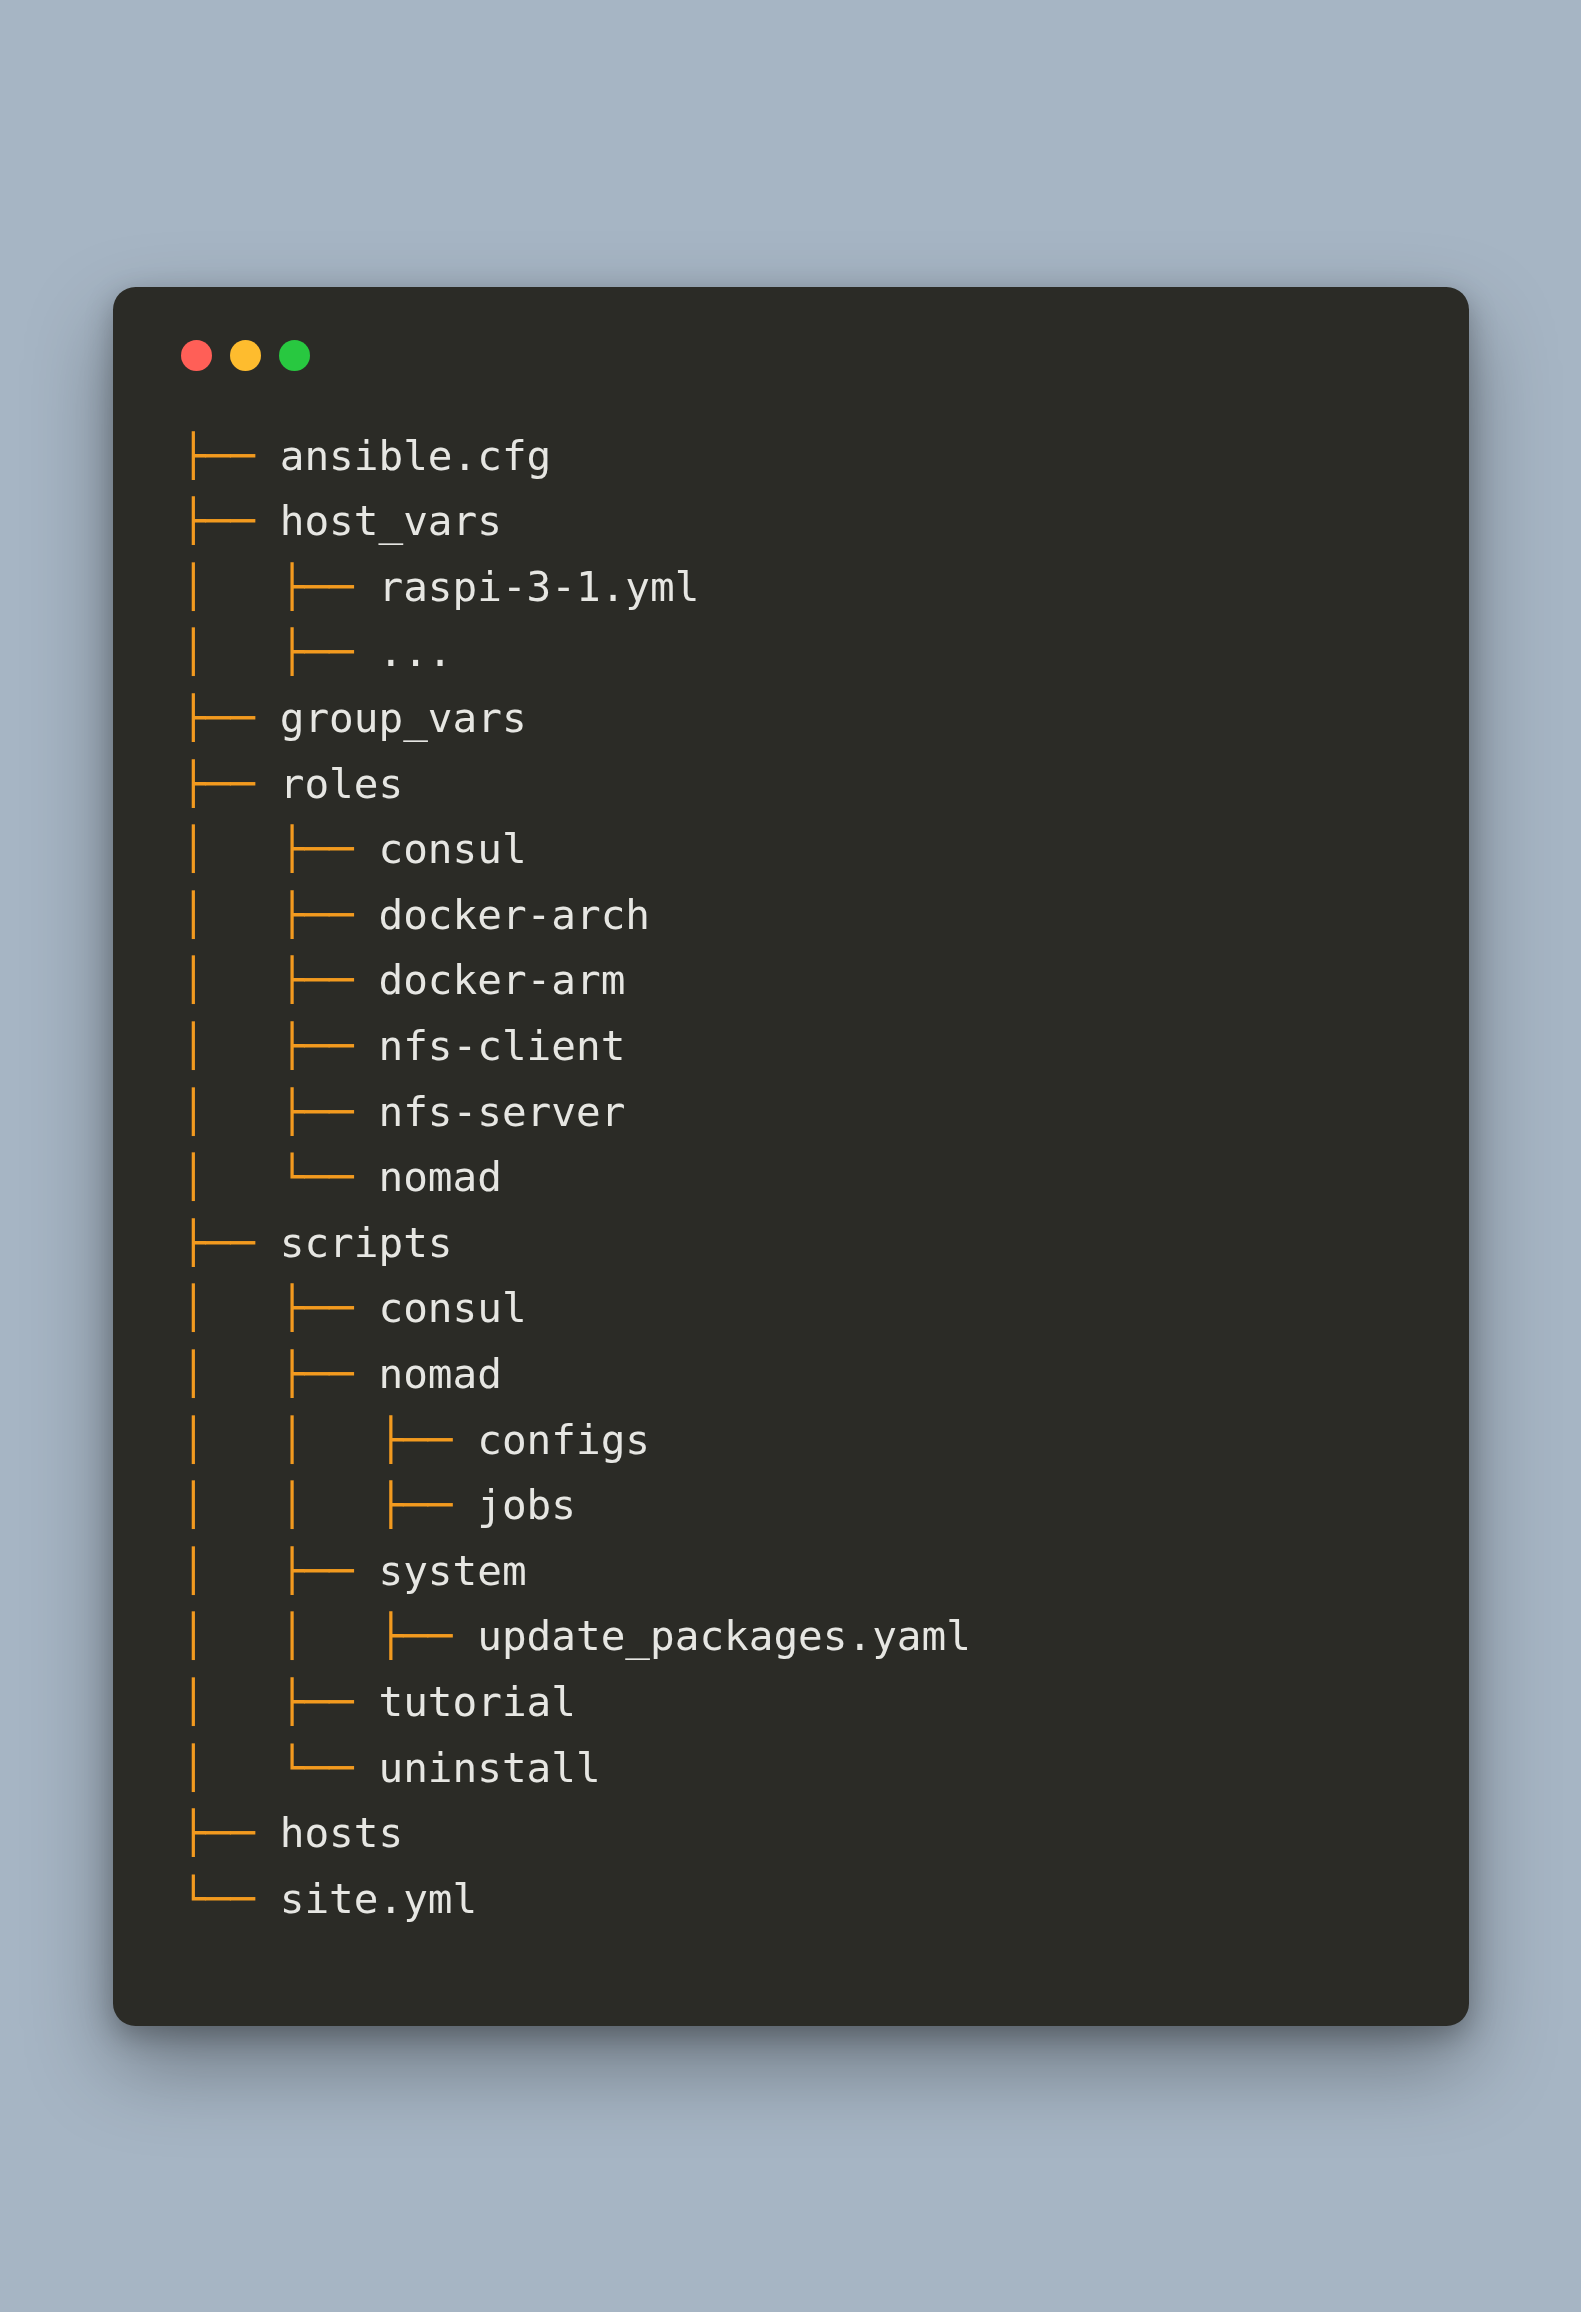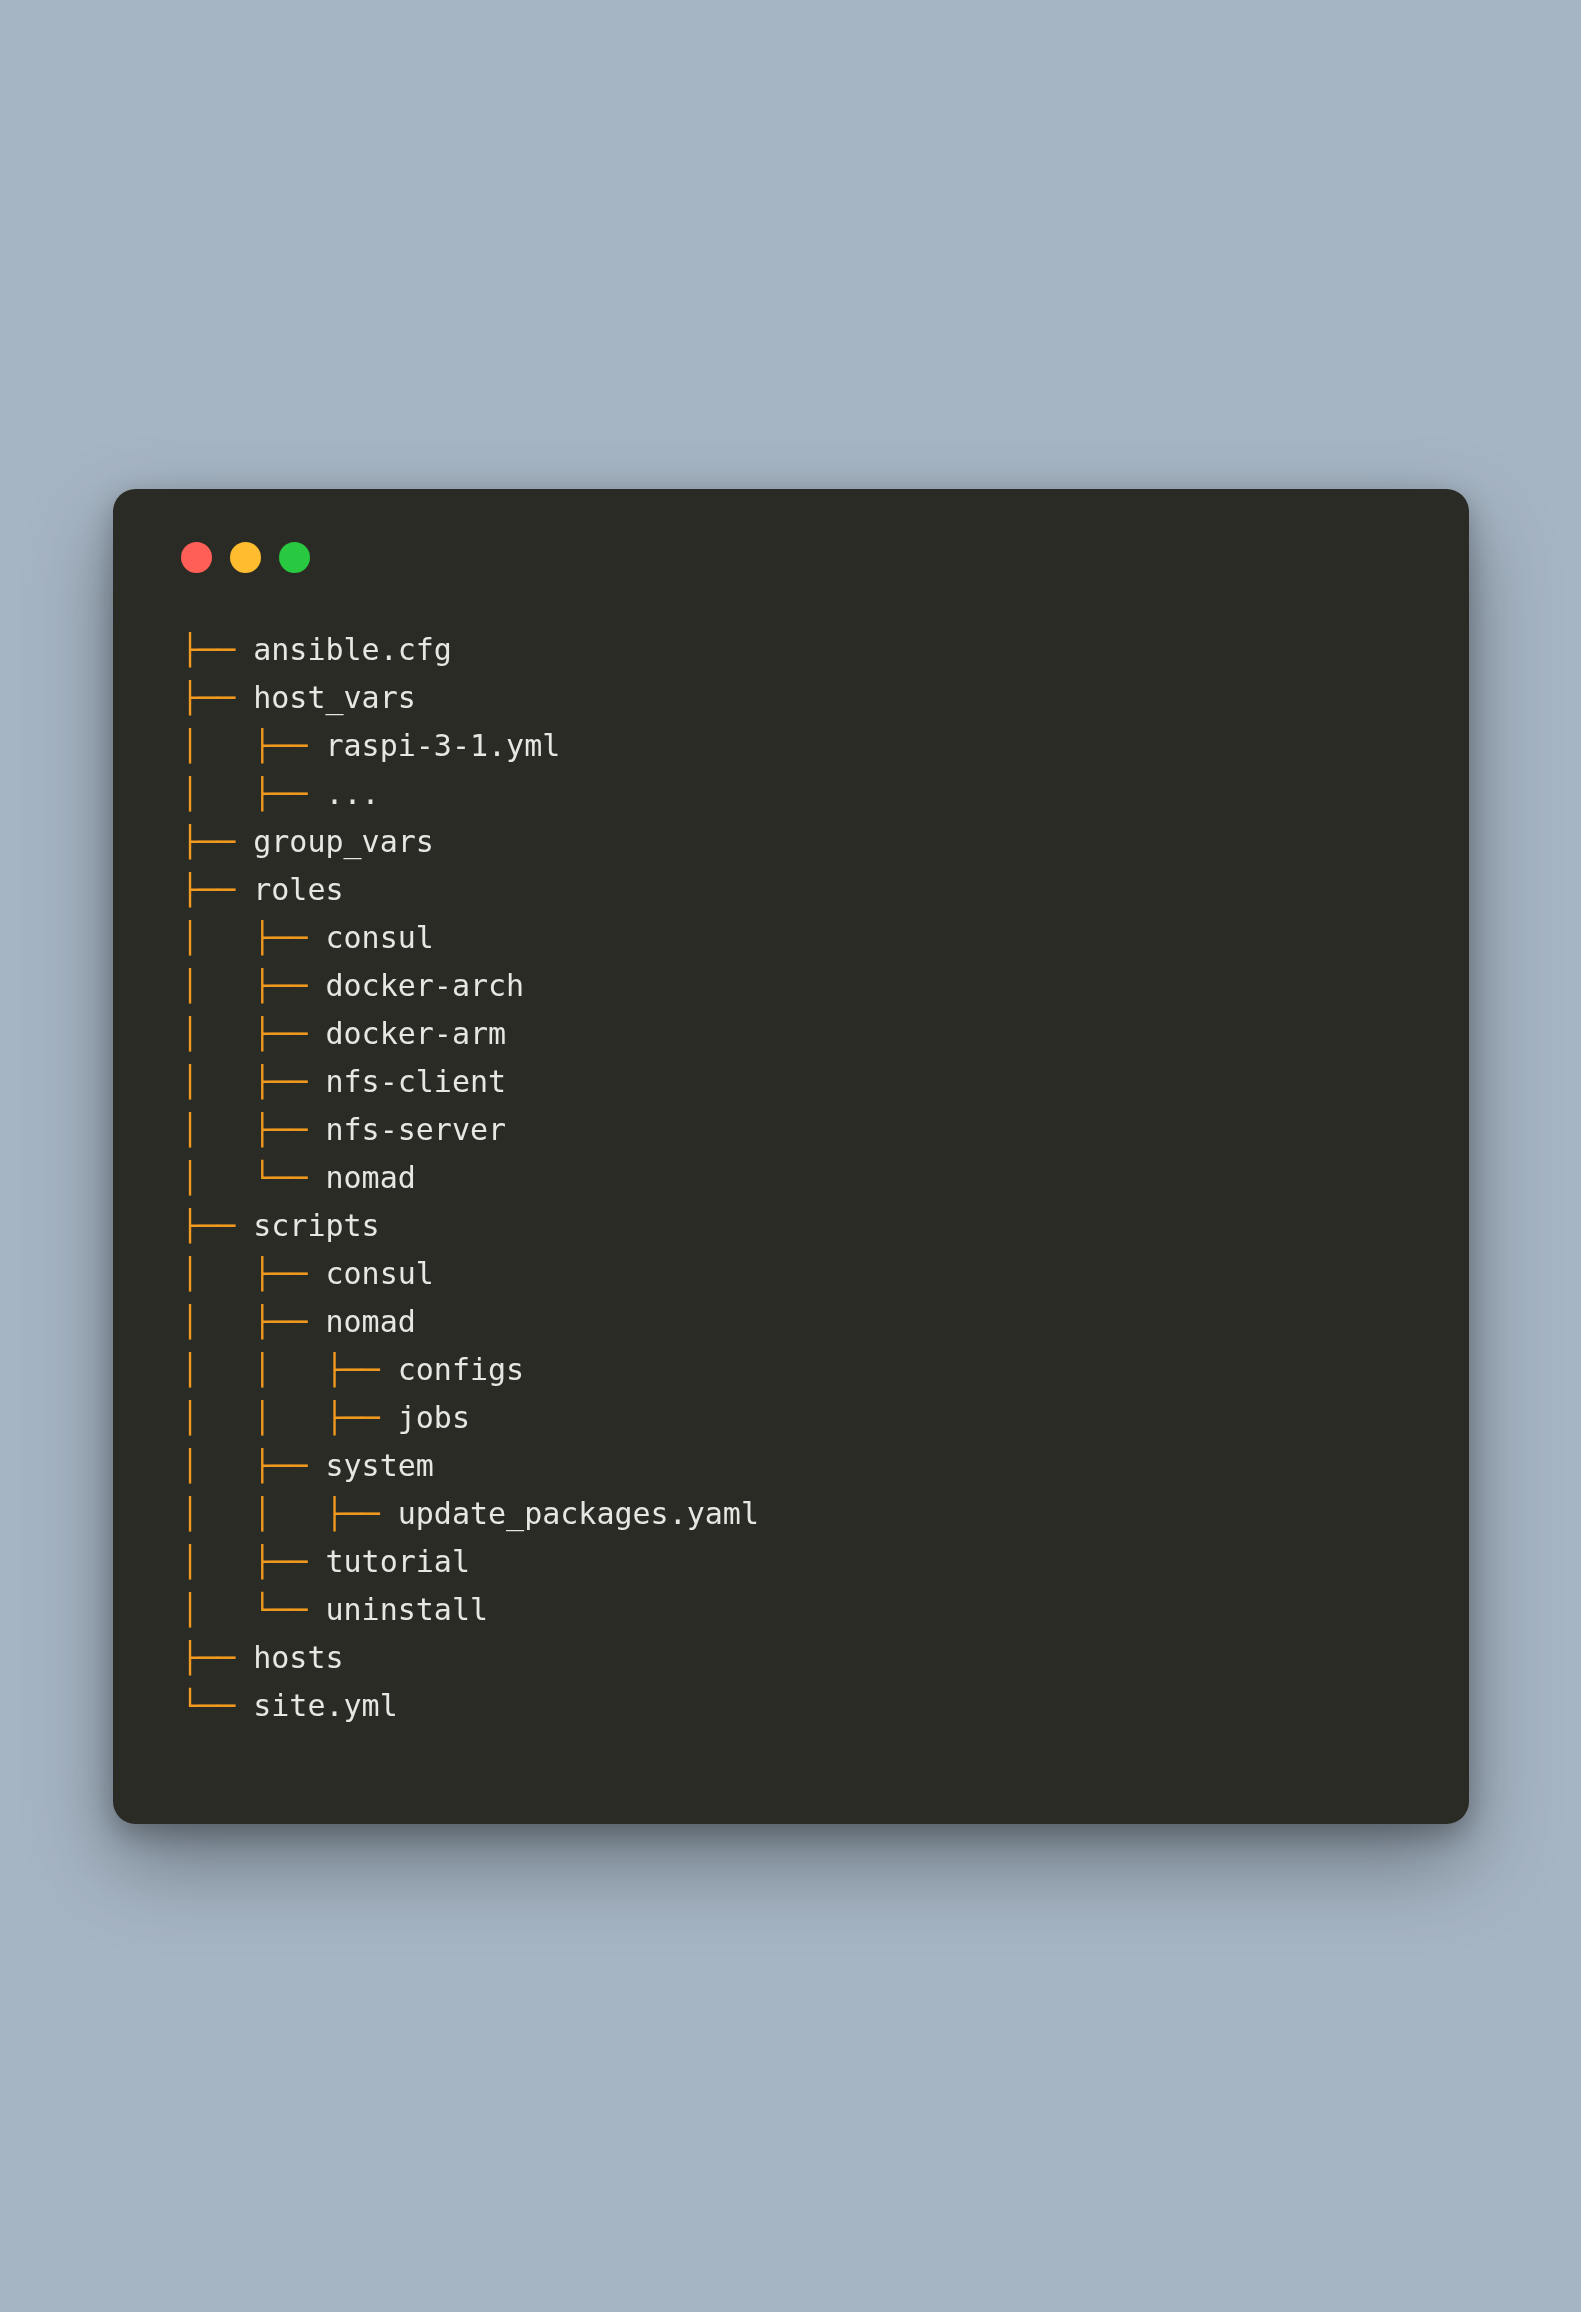--- a/index.html
+++ b/index.html
@@ -25,21 +25,21 @@
   }
   .dot {
     width: 31px;
     height: 31px;
     border-radius: 50%;
   }
   .dot-red    { background: #ff5f57; }
   .dot-yellow { background: #febc2e; }
   .dot-green  { background: #28c840; }
   .tree {
-    font-size: 30px;
+    font-size: 41px;
     line-height: 1.6;
     white-space: pre;
     color: #e6e6e2;
     font-weight: 400;
   }
   .tree-line { display: block; }
   .branch { color: #f29a1f; }
   .name   { color: #e6e6e2; }
 </style>
 </head>

